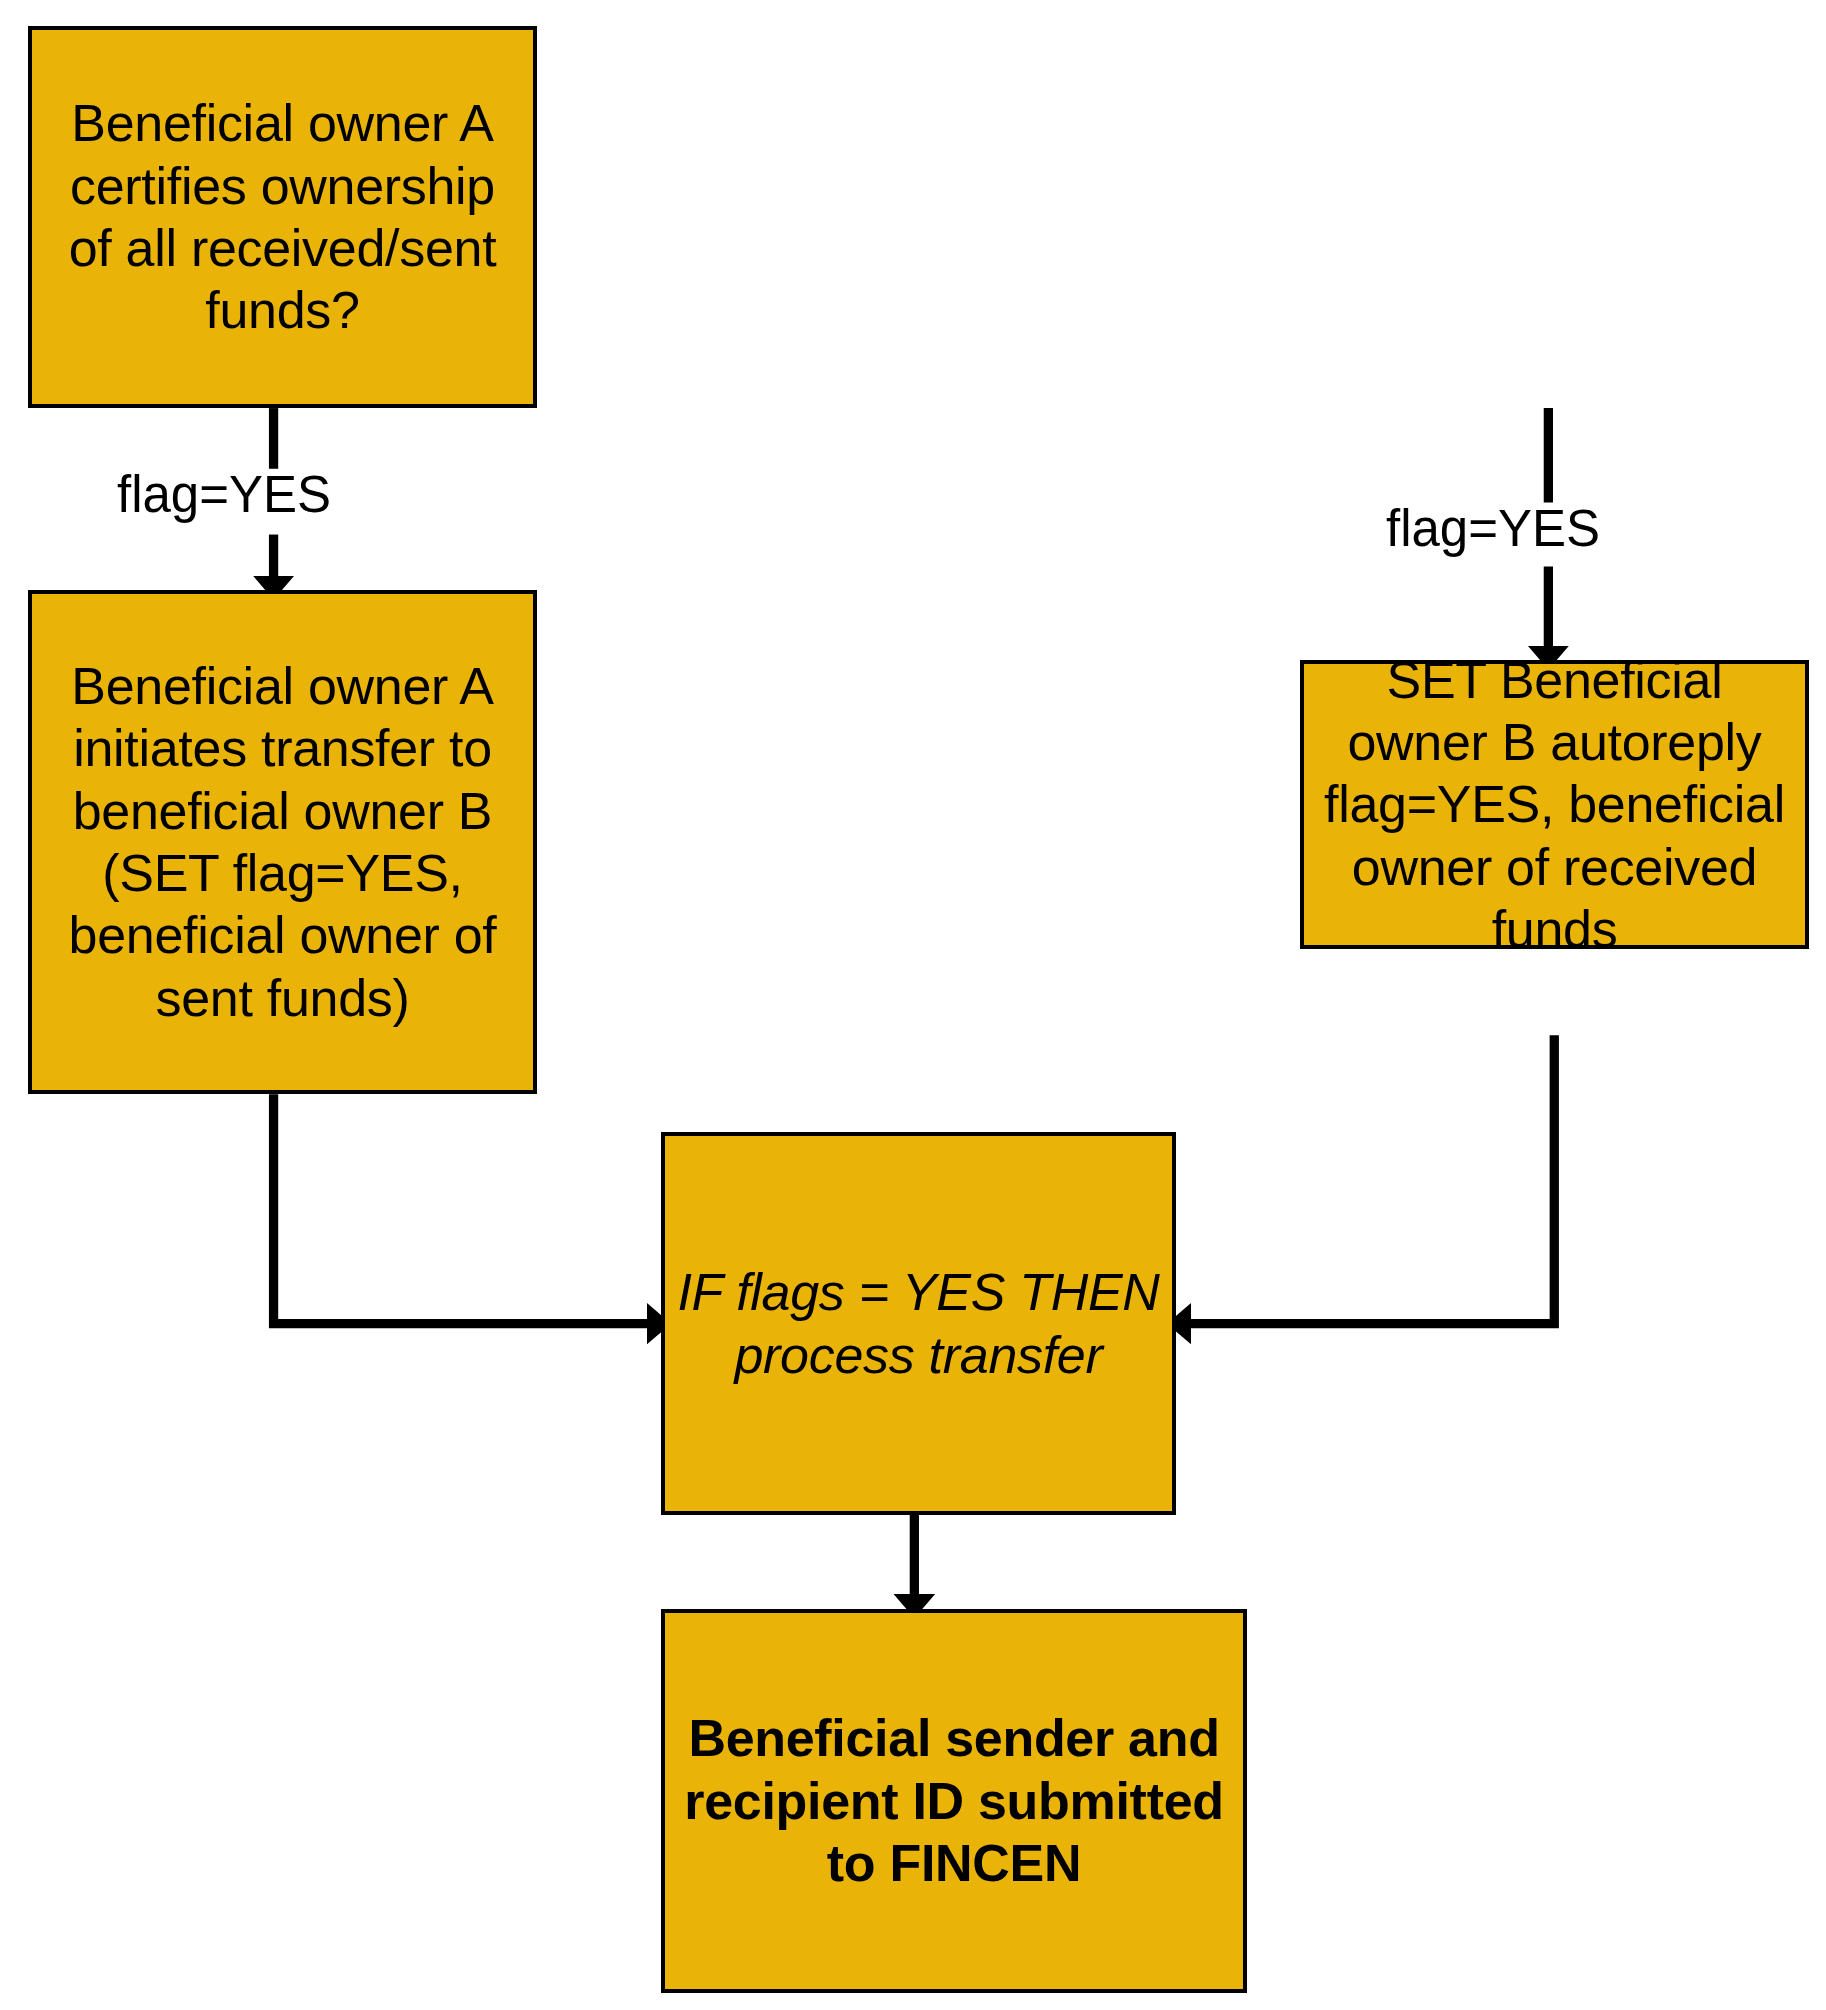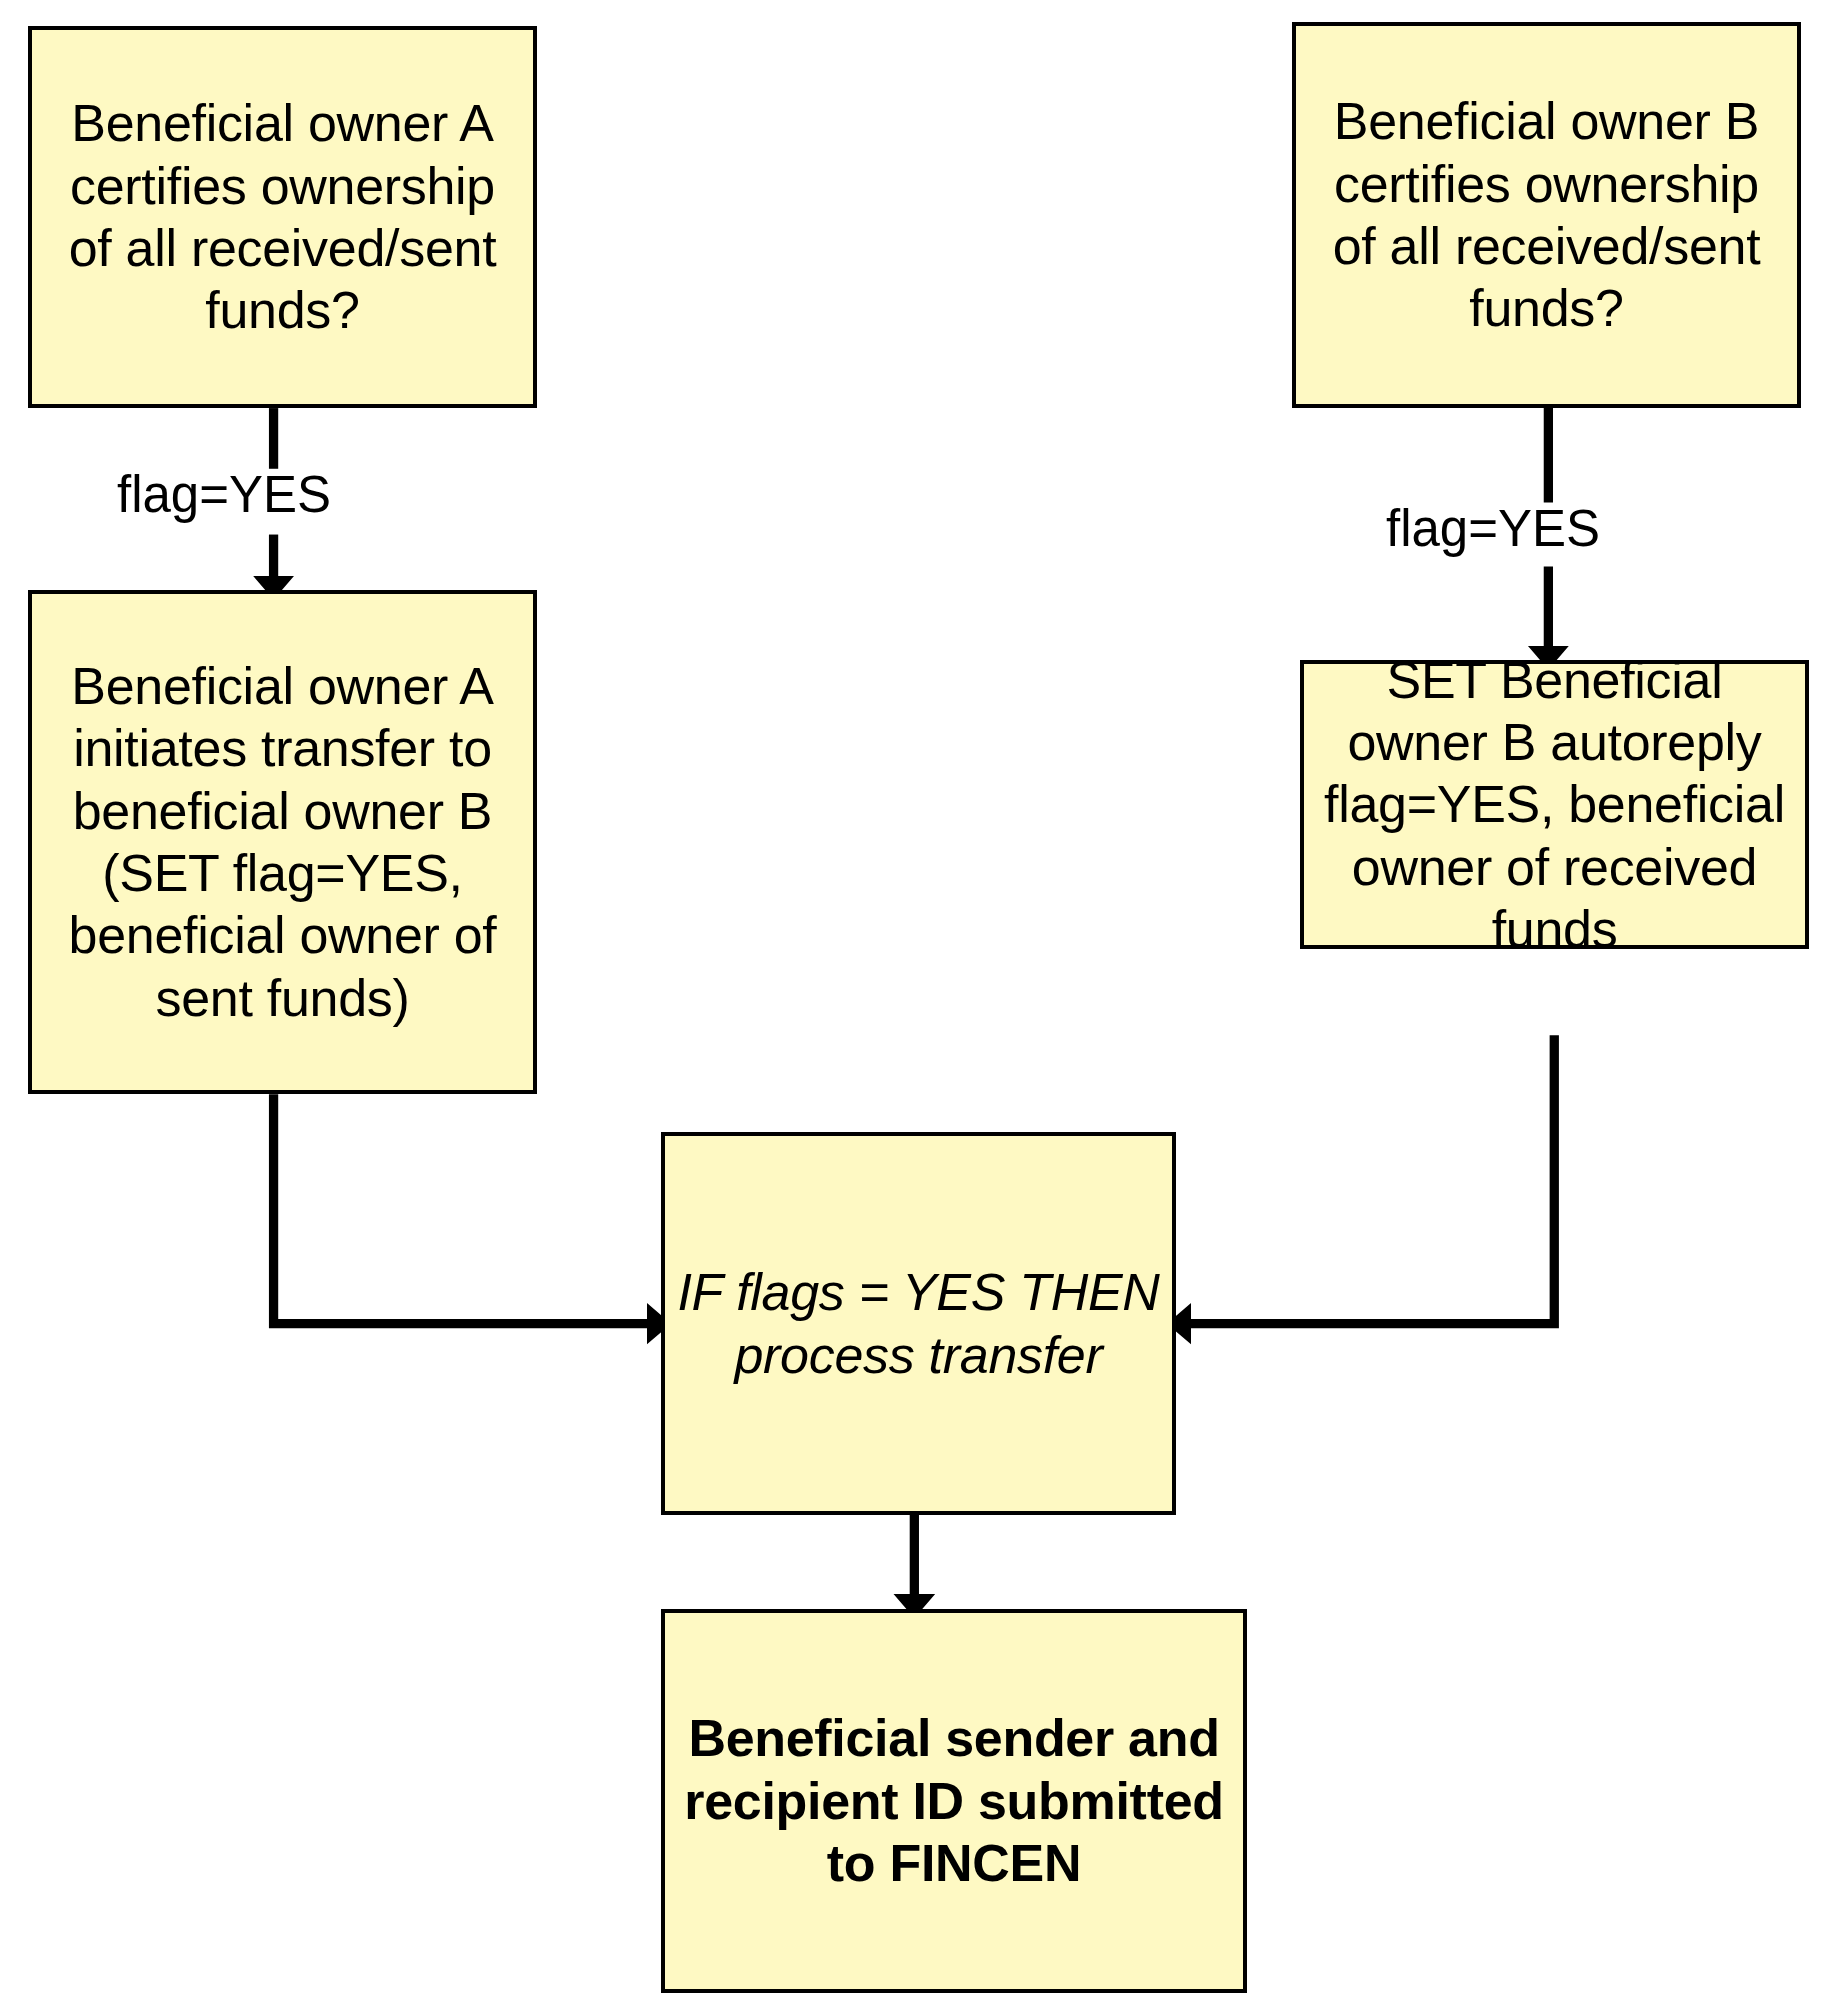--- a/index.html
+++ b/index.html
@@ -14,21 +14,21 @@
     position: relative;
     width: 1827px;
     height: 2010px;
     background: #ffffff;
     overflow: hidden;
   }
   .node {
     position: absolute;
     box-sizing: border-box;
     border: 4.2px solid #000000;
-    background: #fef9c3;
+    background: #eab308;
     display: flex;
     align-items: center;
     justify-content: center;
     text-align: center;
   }
   .node .node-label {
     display: block;
     width: 100%;
     padding: 0 11.8px;
     font-size: 52px;
@@ -105,23 +105,20 @@
   </svg>
 
   <div class="node" id="node-owner-a-certify">
     <span class="node-label">Beneficial owner A certifies ownership of all received/sent funds?</span>
   </div>
 
   <div class="node" id="node-owner-a-initiate">
     <span class="node-label">Beneficial owner A initiates transfer to beneficial owner B (SET flag=YES, beneficial owner of sent funds)</span>
   </div>
 
-  <div class="node" id="node-owner-b-certify">
-    <span class="node-label">Beneficial owner B certifies ownership of all received/sent funds?</span>
-  </div>
 
   <div class="node" id="node-set-owner-b">
     <span class="node-label">SET Beneficial owner B autoreply flag=YES, beneficial owner of received funds</span>
   </div>
 
   <div class="node" id="node-if-flags">
     <span class="node-label">IF flags = YES THEN process transfer</span>
   </div>
 
   <div class="node" id="node-fincen">

